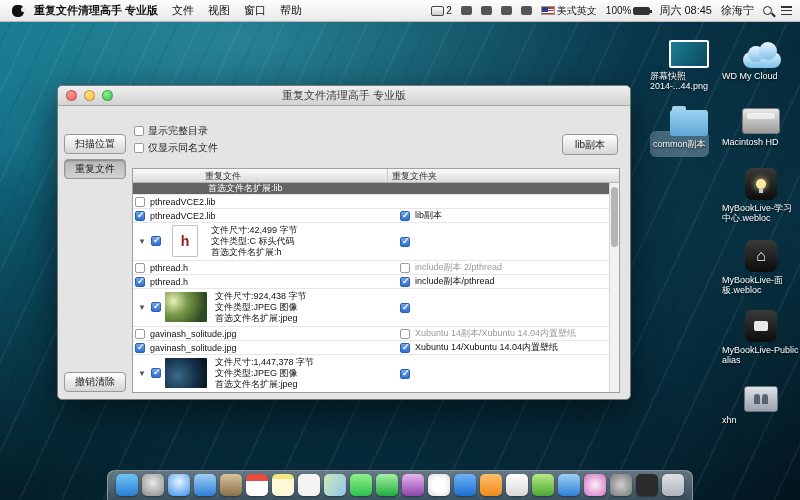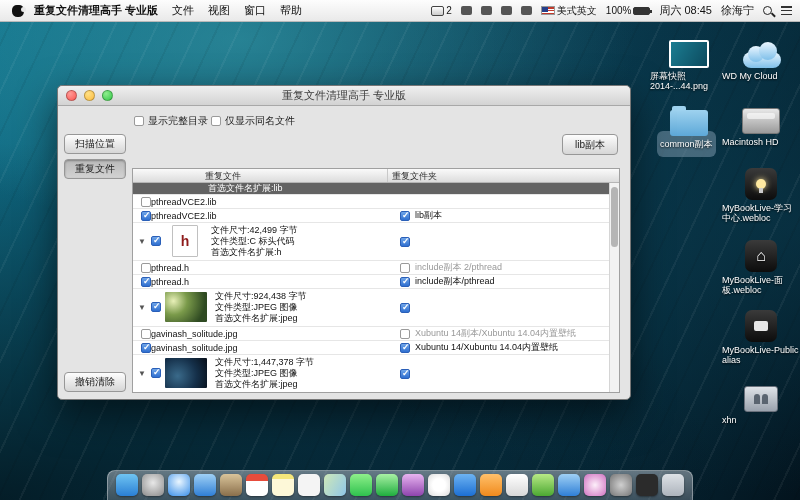--- a/index.html
+++ b/index.html
@@ -57,21 +57,21 @@
   .folder-shape::before{ content:""; position:absolute; top:-4px; left:2px; width:14px; height:5px; background:#9ed2ef; border-radius:2px 2px 0 0; }
   .drive-shape{ width:38px; height:26px; background:linear-gradient(#e8e8e8,#9a9a9a); border-radius:3px; border:1px solid #777; position:relative; }
   .drive-shape::after{ content:""; position:absolute; top:4px; left:4px; right:4px; height:6px; background:rgba(255,255,255,.6); border-radius:2px; }
   .webloc{ width:32px; height:32px; background:linear-gradient(#3a3a3a,#0c0c0c); border-radius:7px; display:flex; align-items:center; justify-content:center; color:#fff; }
   .bulb{ width:10px; height:10px; background:#ffe9a0; border-radius:50%; position:relative; box-shadow:0 0 6px #ffe9a0; }
   .bulb::after{ content:""; position:absolute; left:3px; top:9px; width:4px; height:5px; background:#ccc; }
   .house-glyph{ font-size:16px; color:#fff; }
   .alias-glyph{ width:14px; height:10px; background:#e8e8e8; border-radius:2px; }
   .xhn-shape{ width:34px; height:26px; background:linear-gradient(#dfe3e8,#9aa2ad); border:1px solid #6a717c; border-radius:3px; display:flex; align-items:center; justify-content:center; gap:2px; }
   .xhn-shape i{ width:6px; height:10px; background:#5a6470; border-radius:3px 3px 0 0; }
-  .label-hl{ background:rgba(120,150,170,.55); border-radius:6px; padding:8px 3px;margin-left:7px; }
+  .label-hl{ background:rgba(120,150,170,.55); border-radius:6px; padding:8px 3px; }
 
   
   .window{
     position:absolute; left:57px; top:85px; width:574px; height:315px; z-index:40;
     background:#e4e4e4; border-radius:5px; border:1px solid #777;
     box-shadow:0 14px 38px rgba(0,0,0,.55);
   }
   .titlebar{
     height:20px; background:linear-gradient(#efefef,#d3d3d3); border-bottom:1px solid #a8a8a8;
     border-radius:5px 5px 0 0; position:relative; display:flex; align-items:center; justify-content:center;
@@ -86,36 +86,36 @@
   .winbody{ position:relative; height:294px; }
   .sbtn{
     position:absolute; left:6px; width:62px; height:20px; font-size:10px; color:#222;
     background:linear-gradient(#fdfdfd,#d6d6d6); border:1px solid #979797; border-radius:4px;
     font-family:"Liberation Sans", sans-serif;
   }
   .sbtn.scan{ top:28px; }
   .sbtn.dups{ top:53px; background:linear-gradient(#b9b9b9,#d2d2d2); box-shadow:inset 0 1px 2px rgba(0,0,0,.3); }
   .sbtn.undo{ top:266px; }
 
-  .opt-row{ position:absolute; left:76px; top:8px; font-size:10px; color:#222; display:flex; flex-direction:row; gap:3px; }
+  .opt-row{ position:absolute; left:76px; top:18px; font-size:10px; color:#222; display:flex; flex-direction:column; gap:3px; }
   .opt{ display:flex; align-items:center; gap:4px; }
   .clean-btn{
     position:absolute; right:12px; top:28px; height:21px; padding:0 12px; font-size:10px; color:#222;
     background:linear-gradient(#fdfdfd,#d6d6d6); border:1px solid #979797; border-radius:4px;
     font-family:"Liberation Sans", sans-serif;
   }
 
   .table{ position:absolute; left:74px; top:62px; right:10px; bottom:7px; background:#fff; border:1px solid #a0a0a0; overflow:hidden; }
   .thead{ display:flex; height:14px; background:linear-gradient(#fafafa,#dcdcdc); border-bottom:1px solid #b5b5b5; font-size:9px; color:#333; }
   .thead .h1{ width:255px; padding-left:72px; border-right:1px solid #c9c9c9; line-height:14px; }
   .thead .h2{ flex:1; padding-left:4px; line-height:14px; }
   .tbody{ position:absolute; top:14px; left:0; right:10px; bottom:0; overflow:hidden; }
 
   .trow{ display:flex; border-bottom:1px solid #e6e6e6; background:#fff; align-items:center; }
-  .trow .cell-l{ width:255px; display:flex; align-items:center; padding-left:8px; min-width:0; }
+  .trow .cell-l{ width:255px; display:flex; align-items:center; padding-left:2px; gap:5px; min-width:0; }
   .trow .cell-r{ flex:1; display:flex; align-items:center; padding-left:12px; gap:5px; min-width:0; }
   .trow.file{ height:14px; font-size:9px; color:#111; }
   .trow.file .fname, .trow.file .fldr{ white-space:nowrap; overflow:hidden; }
   .fldr.dim{ color:#999; }
   .trow.dark{ height:12px; background:#636363; color:#fff; font-size:9px; }
   .trow.dark .gline{ padding-left:75px; }
   .trow.group{ height:38px; font-size:9px; color:#111; }
   .trow.group .cell-l{ padding-left:4px; gap:4px; }
   .tri{ width:10px; color:#555; font-size:8px; text-align:center; flex:none; }
   .glines{ line-height:1.2; }

